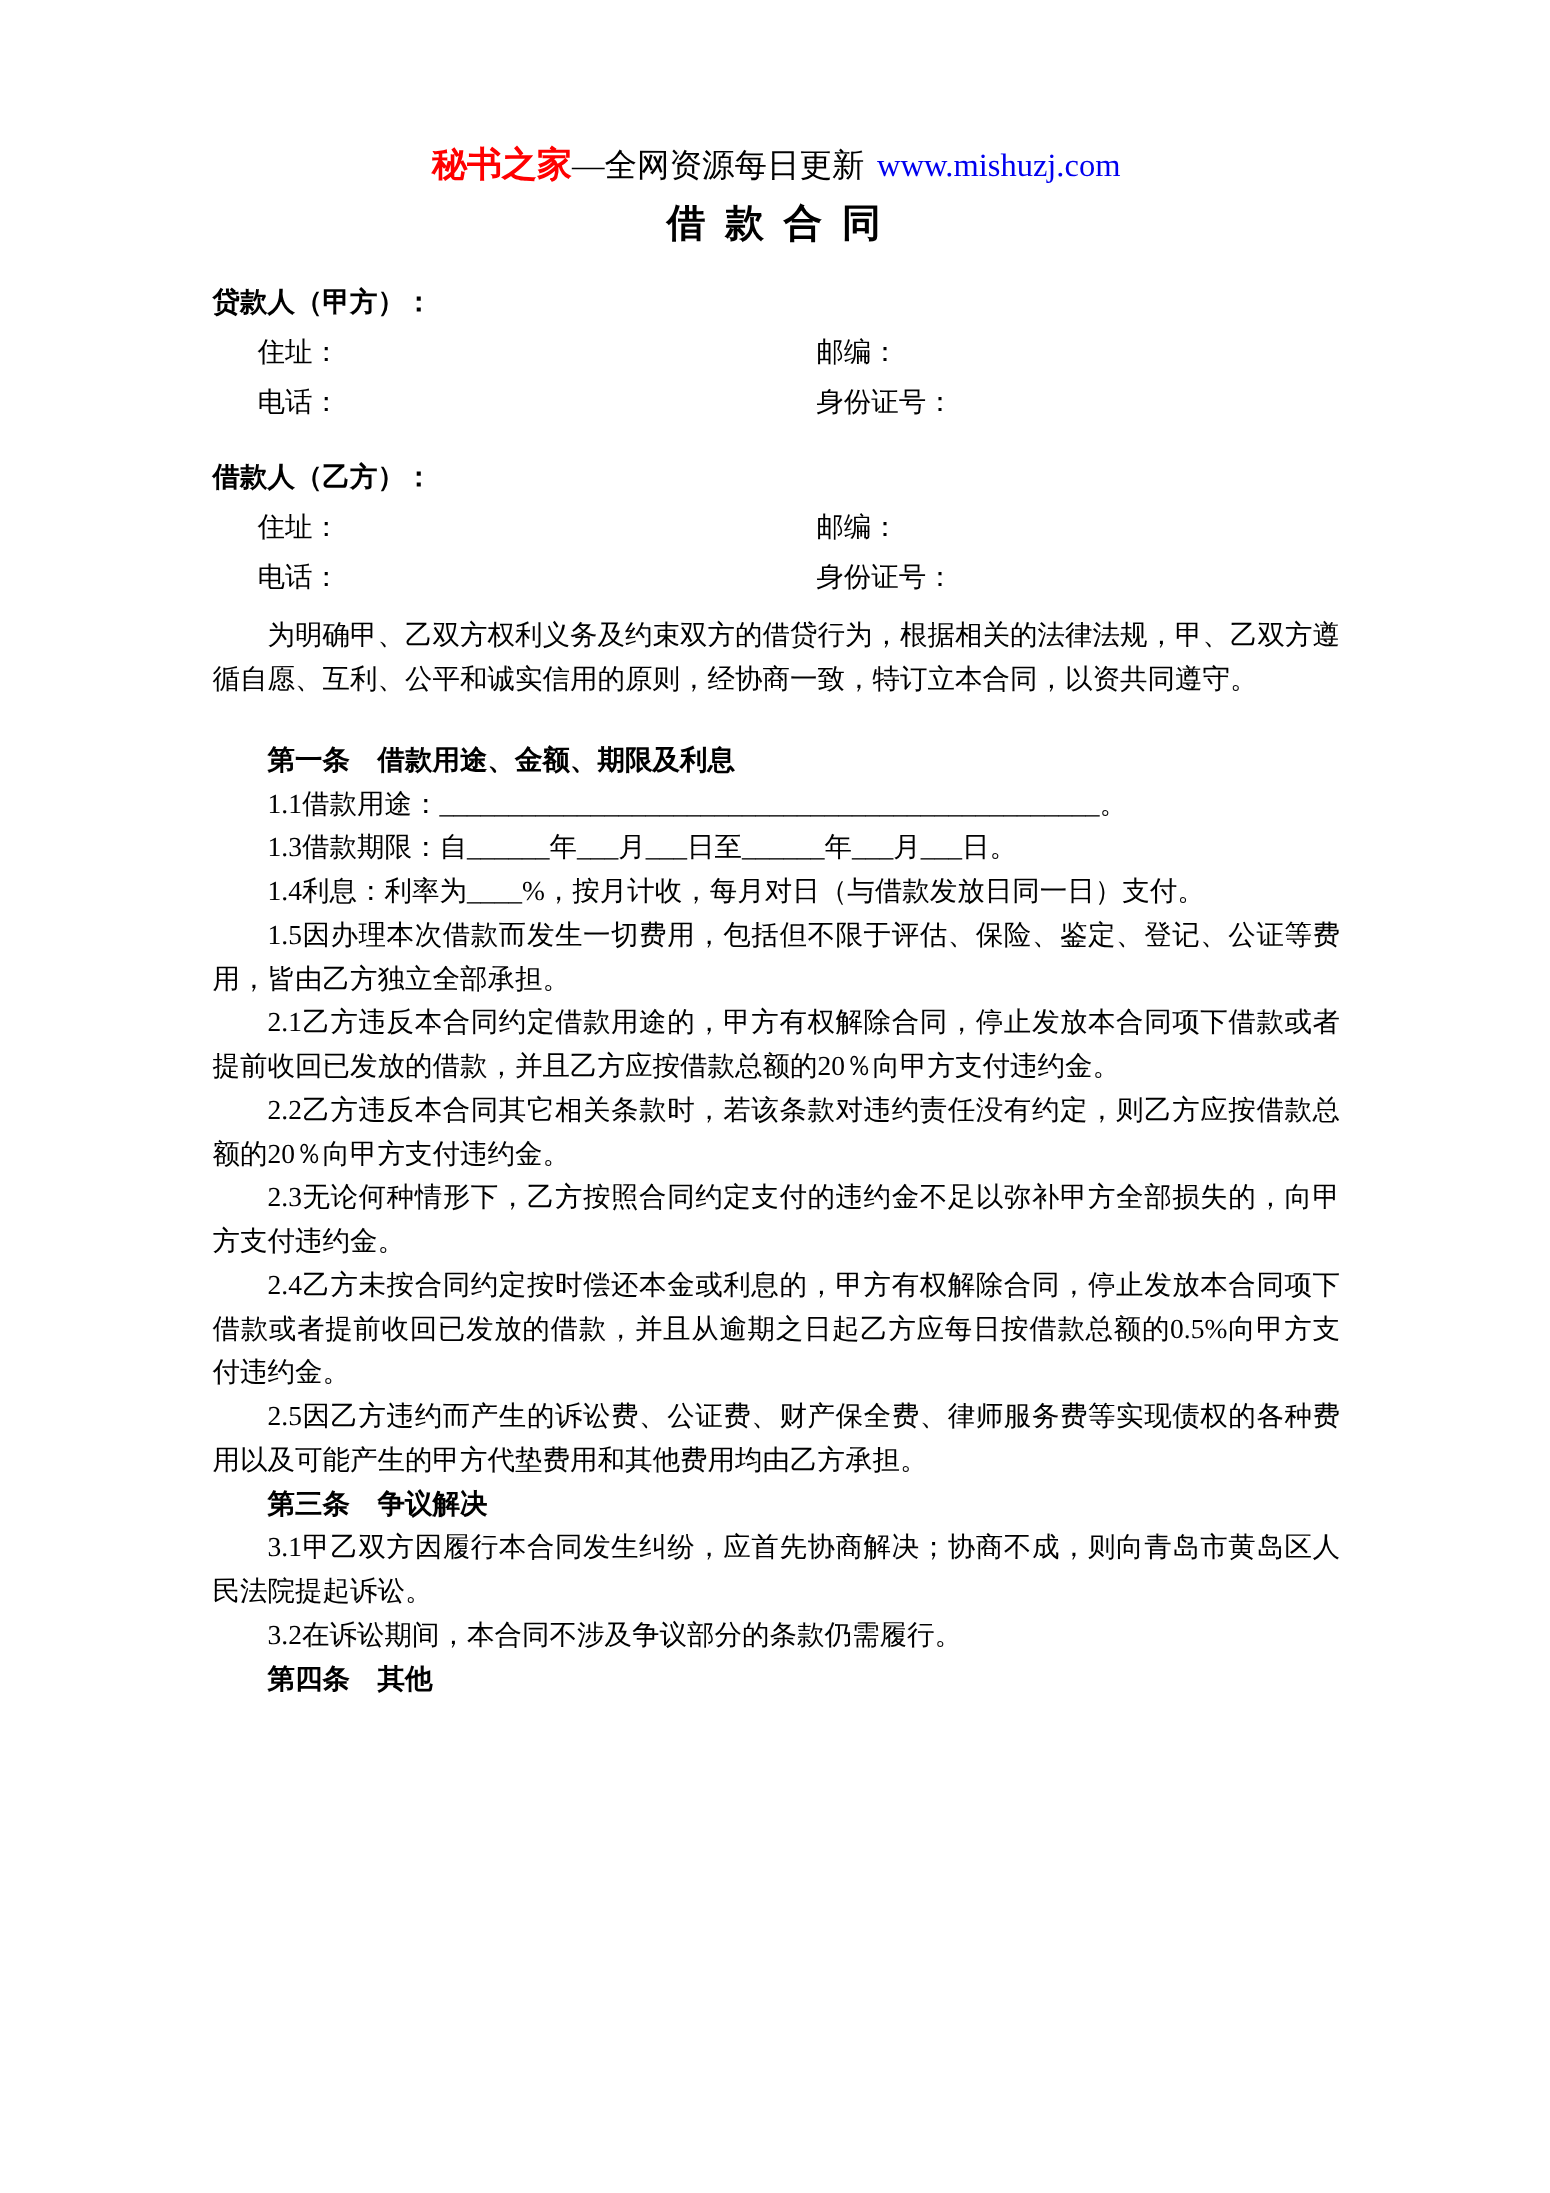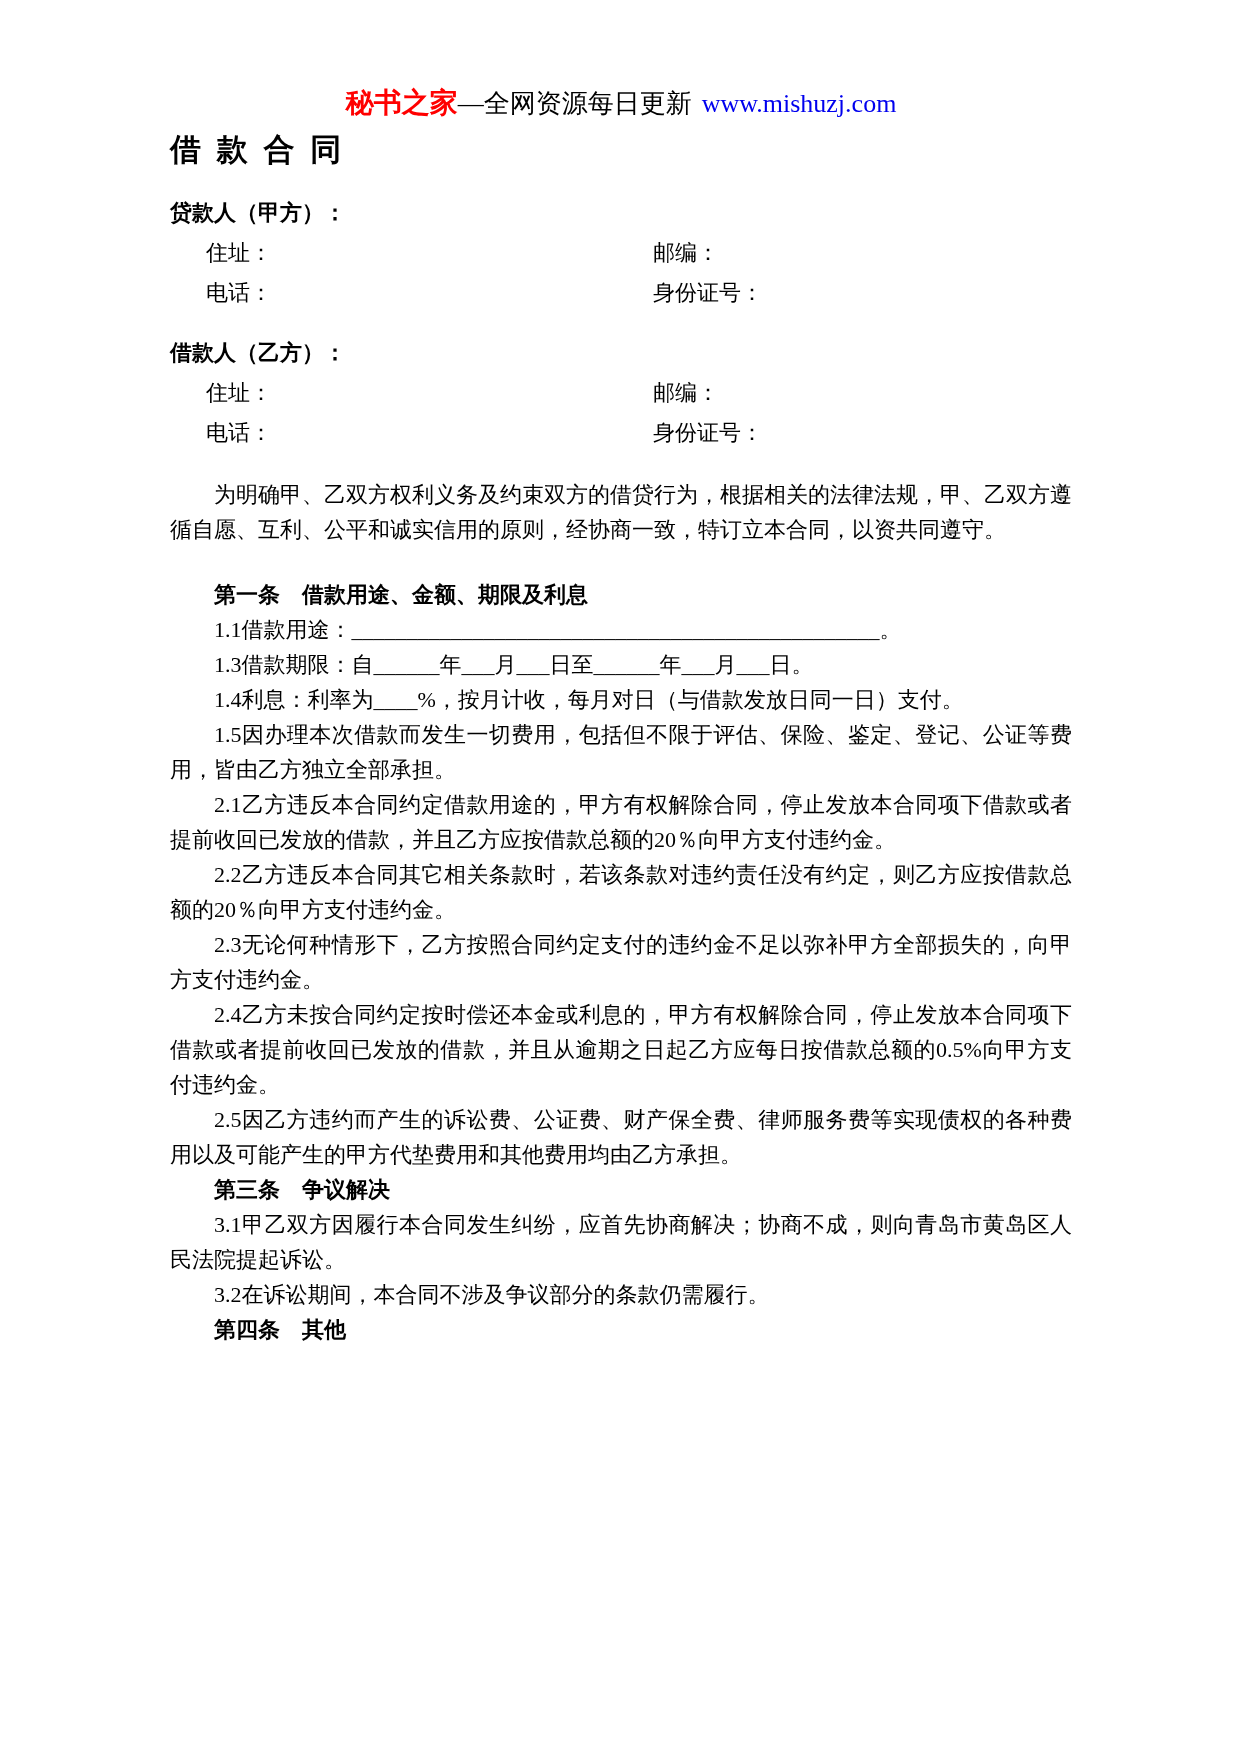--- a/index.html
+++ b/index.html
@@ -5,56 +5,57 @@
   * { box-sizing: border-box; }
   html, body {
     margin: 0; padding: 0;
     background: #ffffff;
   }
   .page {
     width: 1240px;
     height: 1754px;
     margin: 0 auto;
     background: #ffffff;
-    padding: 86px 168px 40px 170px;
+    padding: 116px 168px 40px 170px;
     font-family: "Liberation Serif", "DejaVu Serif", serif;
     color: #000000;
     overflow: hidden;
   }
   .doc-header {
     text-align: center;
     font-size: 26px;
     white-space: nowrap;
     line-height: 34px;
   }
   .site-name { color: #ff0000; font-weight: bold; font-size: 28px; }
   .site-dash { color: #000000; font-size: 26px; }
   .site-tagline { color: #000000; font-size: 26px; }
   .site-url { color: #0000ee; font-size: 26px; margin-left: 10px; cursor: pointer; }
   .doc-title {
+    text-align: center;
     font-size: 31px;
     font-weight: bold;
     letter-spacing: 4px;
     margin-top: 8px;
     line-height: 42px;
   }
   .party { margin: 0; }
   .party p { margin: 0; font-size: 22px; line-height: 40px; }
   .party-label { font-weight: bold; }
   .party.lender { margin-top: 22px; font-family: Liberation Serif, serif; }
   .party.borrower { margin-top: 20px; }
   .field-left { display: inline-block; width: 447px; margin-left: 36px; }
   .body-par {
     margin: 0;
     font-size: 22px;
     line-height: 35px;
     text-align: justify;
     text-indent: 2em;
   }
-  .preamble { margin-top: 24px; }
+  .preamble { margin-top: 8px; }
   .sec-heading {
     margin: 0;
     font-size: 22px;
     line-height: 35px;
     font-weight: bold;
     text-indent: 2em;
   }
   .section-first { margin-top: 30px; }
 </style>
 </head>

